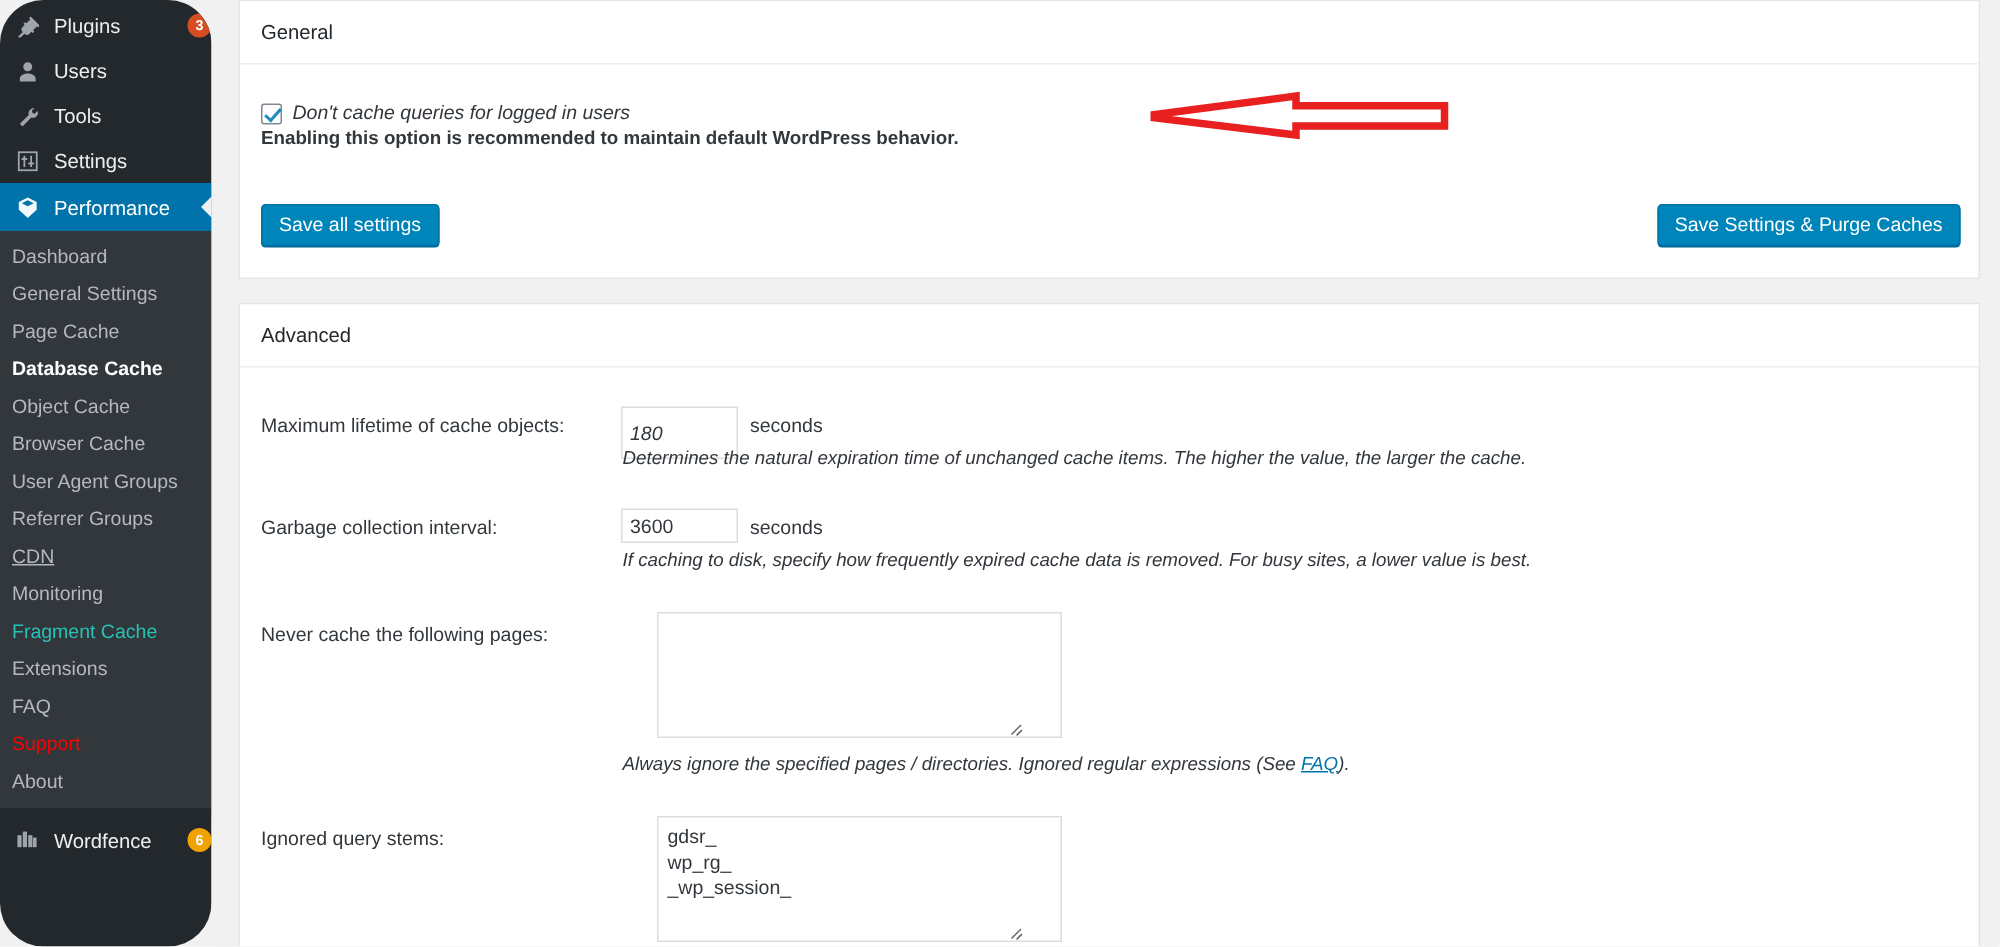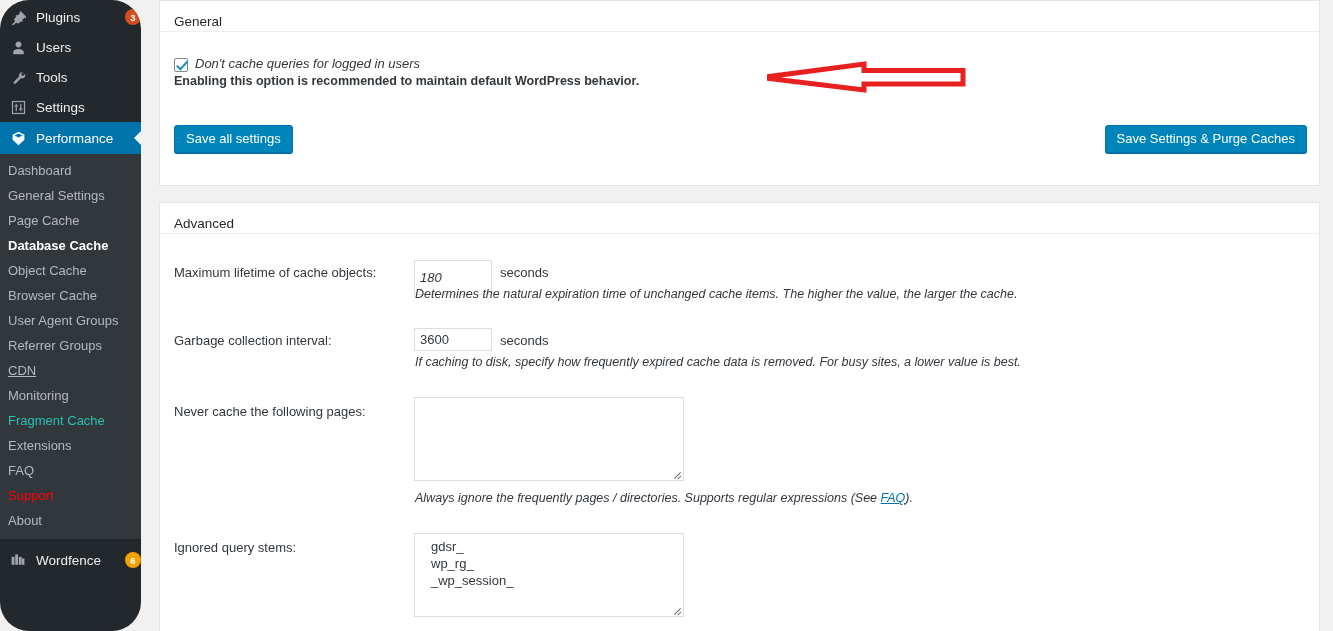--- a/index.html
+++ b/index.html
@@ -102,21 +102,21 @@
   }
 
   .panel {
     position: absolute;
     left: 18px;
     width: 1161px;
     background: #ffffff;
     border: 1px solid #e5e5e5;
   }
   .panel-header {
-    height: 31px;
+    height: 42px;
     line-height: 41px;
     padding-left: 14px;
     font-size: 13.5px;
     color: #23282d;
     background: #fff;
     border-bottom: 1px solid #eeeeee;
   }
   .panel-body { padding: 0; position: relative; }
 
   
@@ -207,25 +207,26 @@
   }
   .help a { color: #0073aa; text-decoration: underline; }
 
   .ta {
     position: absolute;
     border: 1px solid #ddd;
     background: #fff;
     color: #32373c;
     font-size: 13px;
     font-family: "Liberation Sans", sans-serif;
-    padding: 4px 16px;
+    padding: 4px 6px;
     line-height: 17px;
     resize: none;
     outline: none;
     overflow: hidden;
+    margin-left: 24px;
   }
   .ta-handle {
     position: absolute;
     width: 12px; height: 12px;
     pointer-events: none;
   }
   .ta-handle::before,
   .ta-handle::after {
     content: "";
     position: absolute;
@@ -381,21 +382,21 @@
           <input class="txt" type="text" style="left: 254px; top: 94px; width: 78px; height: 23px;" value="3600">
           <span class="unit" style="left:340px; top:99px;">seconds</span>
           <span class="help" style="left:255px; top:121px;">If caching to disk, specify how frequently expired cache data is removed. For busy sites, a lower value is best.</span>
         </div>
 
         <div class="field-row">
           <span class="field-label" style="top:170px;">Never cache the following pages:</span>
           <textarea class="ta" style="left: 254px; top: 163px; width: 270px; height: 84px;"></textarea>
           <span class="ta-handle" style="left:511px; top:233px;"></span>
           <span class="help" style="left:255px; top:257px;">
-            <span>Always ignore the frequently pages / directories. Supports regular expressions (See </span><a href="#">FAQ</a><span>).</span>
+            <span>Always ignore the specified pages / directories. Ignored regular expressions (See </span><a href="#">FAQ</a><span>).</span>
           </span>
         </div>
 
         <div class="field-row">
           <span class="field-label" style="top:306px;">Ignored query stems:</span>
           <textarea class="ta" style="left: 254px; top: 299px; width: 270px; height: 84px;">gdsr_
 wp_rg_
 _wp_session_</textarea>
           <span class="ta-handle" style="left:511px; top:369px;"></span>
         </div>

